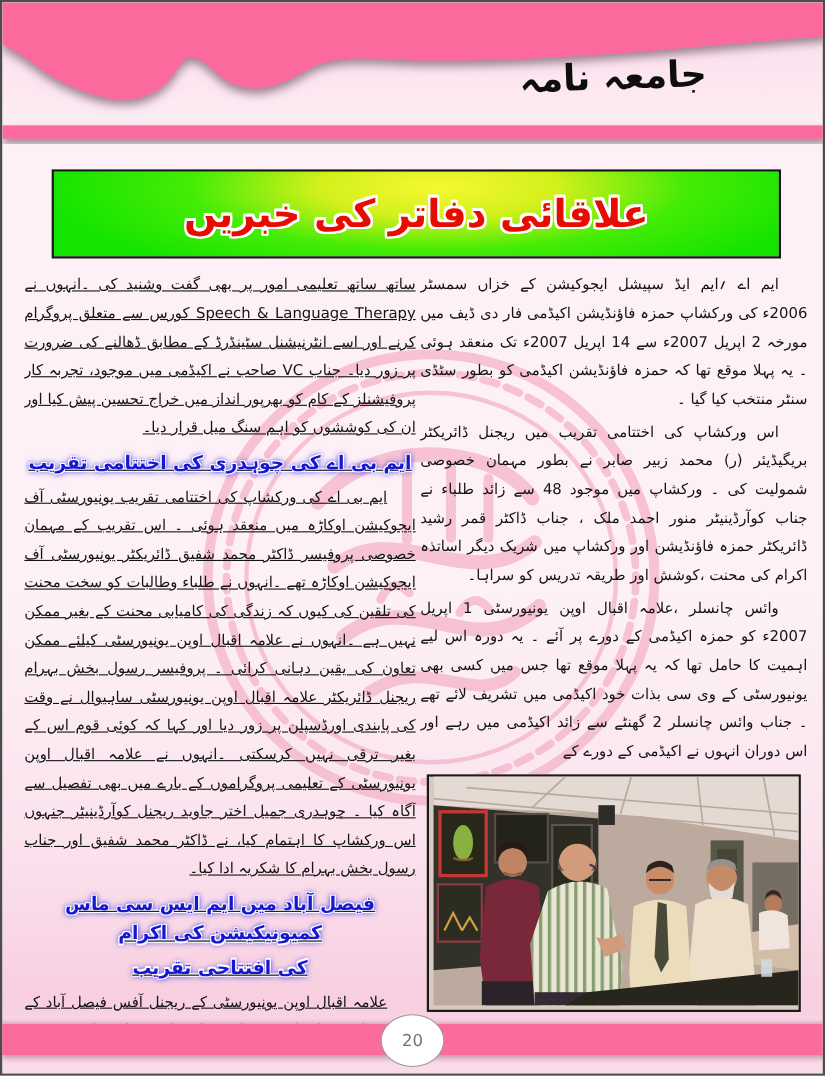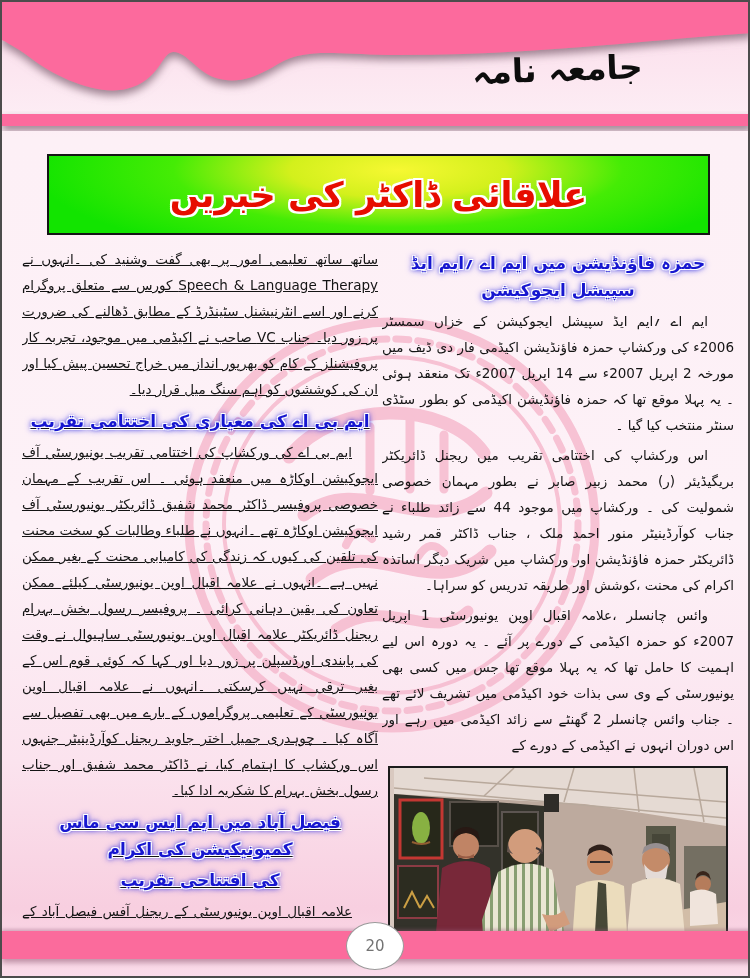--- a/index.html
+++ b/index.html
@@ -78,41 +78,40 @@
     </defs>
     <path d="M0,0 H750 V31 C655,37 525,54 385,53 C332,52 303,46 276,62
              C252,77 233,82 214,76 C195,70 184,49 171,50 C159,51 158,79 124,87
              C94,94 52,74 30,57 C18,48 8,42 0,38 Z" fill="#fc6b9d" filter="url(#ds)"></path>
     <rect x="0" y="112" width="750" height="12" fill="#fc6b9d" filter="url(#ds)"></rect>
   </svg>
 
   <div class="masthead-title">جامعہ نامہ</div>
 
   <div class="banner">
-    <span class="banner-title">علاقائی ڈاکٹر کی خبریں</span>
+    <span class="banner-title">علاقائی دفاتر کی خبریں</span>
   </div>
 
   <svg class="watermark" width="436" height="436" viewBox="0 0 436 436" aria-hidden="true">
     <g fill="none" stroke="#f6bace" stroke-linecap="round">
       <circle cx="218" cy="218" r="203" stroke-width="9"></circle>
       <circle cx="218" cy="218" r="168" stroke-width="4"></circle>
       <circle cx="218" cy="218" r="186" stroke-width="7" stroke-dasharray="13 9"></circle>
       <path d="M115,150 C160,92 272,92 310,146" stroke-width="13"></path>
       <path d="M130,208 C188,162 252,236 312,186" stroke-width="13"></path>
       <path d="M138,272 C200,222 258,300 316,244" stroke-width="13"></path>
       <path d="M162,322 C216,286 258,338 294,304" stroke-width="11"></path>
       <path d="M196,120 v64 M236,112 v70 M270,128 v54" stroke-width="9"></path>
       <path d="M172,238 q10,-22 26,-6 M244,250 q12,-20 26,-4" stroke-width="8"></path>
     </g>
   </svg>
 
   <div class="col col-right">
-    <div class="blue-heading">حمزہ فاؤنڈیشن میں ایم اے ؍ایم ایڈ سپیشل ایجوکیشن</div>
     <p class="urdu-par">ایم اے ؍ایم ایڈ سپیشل ایجوکیشن کے خزاں سمسٹر 2006ء کی ورکشاپ حمزہ فاؤنڈیشن اکیڈمی فار دی ڈیف میں مورخہ 2 اپریل 2007ء سے 14 اپریل 2007ء تک منعقد ہوئی ۔ یہ پہلا موقع تھا کہ حمزہ فاؤنڈیشن اکیڈمی کو بطور سٹڈی سنٹر منتخب کیا گیا ۔</p>
-    <p class="urdu-par">اس ورکشاپ کی اختتامی تقریب میں ریجنل ڈائریکٹر بریگیڈیئر (ر) محمد زبیر صابر نے بطور مہمان خصوصی شمولیت کی ۔ ورکشاپ میں موجود 44 سے زائد طلباء نے جناب کوآرڈینیٹر منور احمد ملک ، جناب ڈاکٹر قمر رشید ڈائریکٹر حمزہ فاؤنڈیشن اور ورکشاپ میں شریک دیگر اساتذہ اکرام کی محنت ،کوشش اور طریقہ تدریس کو سراہا۔</p>
+    <p class="urdu-par">اس ورکشاپ کی اختتامی تقریب میں ریجنل ڈائریکٹر بریگیڈیئر (ر) محمد زبیر صابر نے بطور مہمان خصوصی شمولیت کی ۔ ورکشاپ میں موجود 48 سے زائد طلباء نے جناب کوآرڈینیٹر منور احمد ملک ، جناب ڈاکٹر قمر رشید ڈائریکٹر حمزہ فاؤنڈیشن اور ورکشاپ میں شریک دیگر اساتذہ اکرام کی محنت ،کوشش اور طریقہ تدریس کو سراہا۔</p>
     <p class="urdu-par">وائس چانسلر ،علامہ اقبال اوپن یونیورسٹی 1 اپریل 2007ء کو حمزہ اکیڈمی کے دورے پر آئے ۔ یہ دورہ اس لیے اہمیت کا حامل تھا کہ یہ پہلا موقع تھا جس میں کسی بھی یونیورسٹی کے وی سی بذات خود اکیڈمی میں تشریف لائے تھے ۔ جناب وائس چانسلر 2 گھنٹے سے زائد اکیڈمی میں رہے اور اس دوران انہوں نے اکیڈمی کے دورے کے</p>
 
     <div class="photo-frame">
       <svg width="332" height="208" viewBox="0 0 332 208" aria-hidden="true">
 
         <rect x="0" y="0" width="332" height="208" fill="#b9ac9c"></rect>
 
         <polygon points="0,0 332,0 332,58 190,36 0,26" fill="#e4dfd5"></polygon>
         <g stroke="#b3aa9a" stroke-width="1.5">
           <line x1="120" y1="0" x2="90" y2="28"></line>
@@ -178,21 +177,21 @@
         <rect x="298" y="166" width="10" height="16" fill="#cfe0e4" opacity="0.85"></rect>
 
         <rect x="0" y="0" width="332" height="208" fill="#ff9ab8" opacity="0.07"></rect>
       </svg>
     </div>
 
   </div>
 
   <div class="col col-left">
     <p class="urdu-par no-indent">ساتھ ساتھ تعلیمی امور پر بھی گفت وشنید کی ۔انہوں نے Speech &amp; Language Therapy کورس سے متعلق پروگرام کرنے اور اسے انٹرنیشنل سٹینڈرڈ کے مطابق ڈھالنے کی ضرورت پر زور دیا۔ جناب VC صاحب نے اکیڈمی میں موجود، تجربہ کار پروفیشنلز کے کام کو بھرپور انداز میں خراج تحسین پیش کیا اور ان کی کوششوں کو اہم سنگ میل قرار دیا۔</p>
-    <div class="blue-heading">ایم بی اے کی معیاری کی اختتامی تقریب</div>
+    <div class="blue-heading">ایم بی اے کی چوہدری کی اختتامی تقریب</div>
     <p class="urdu-par">ایم بی اے کی ورکشاپ کی اختتامی تقریب یونیورسٹی آف ایجوکیشن اوکاڑہ میں منعقد ہوئی ۔ اس تقریب کے مہمان خصوصی پروفیسر ڈاکٹر محمد شفیق ڈائریکٹر یونیورسٹی آف ایجوکیشن اوکاڑہ تھے ۔انہوں نے طلباء وطالبات کو سخت محنت کی تلقین کی کیوں کہ زندگی کی کامیابی محنت کے بغیر ممکن نہیں ہے ۔انہوں نے علامہ اقبال اوپن یونیورسٹی کیلئے ممکن تعاون کی یقین دہانی کرائی ۔ پروفیسر رسول بخش بہرام ریجنل ڈائریکٹر علامہ اقبال اوپن یونیورسٹی ساہیوال نے وقت کی پابندی اورڈسپلن پر زور دیا اور کہا کہ کوئی قوم اس کے بغیر ترقی نہیں کرسکتی ۔انہوں نے علامہ اقبال اوپن یونیورسٹی کے تعلیمی پروگراموں کے بارے میں بھی تفصیل سے آگاہ کیا ۔ چوہدری جمیل اختر جاوید ریجنل کوآرڈینیٹر جنہوں اس ورکشاپ کا اہتمام کیا، نے ڈاکٹر محمد شفیق اور جناب رسول بخش بہرام کا شکریہ ادا کیا۔</p>
     <div class="blue-heading">فیصل آباد میں ایم ایس سی ماس کمیونیکیشن کی اکرام</div>
     <div class="blue-heading" style="margin-top:0;">کی افتتاحی تقریب</div>
     <p class="urdu-par">علامہ اقبال اوپن یونیورسٹی کے ریجنل آفس فیصل آباد کے زیر اہتمام ریجنل ڈائریکٹر ڈاکٹر میاں عارف سلیم عارف کے زیر صدارت ایم ایس سی ماس کمیونیکیشن کی ورکشاپ کی افتتاحی تقریب منعقد ہوئی ۔ ماس کمیونیکیشن کے طلباء اور طالبات کیلئے منعقدہ ورکشاپ کی افتتاحی تقریب سے خطاب کرتے ہوئے انہوں نے کہا کہ اوپن یونیورسٹی کی طرف سے زیادہ سے زیادہ افراد کو معیاری تعلیمی سرگرمیوں اور سہولتوں کی فراہمی ایک نعمت ہے ۔ڈاکٹر میاں عارف سلیم عارف نے کہا کہ آج کے دور میں میڈیا کی اہمیت</p>
   </div>
 
   <div class="footer-bar"></div>
   <div class="page-oval">
     <span>20</span>
   </div>

